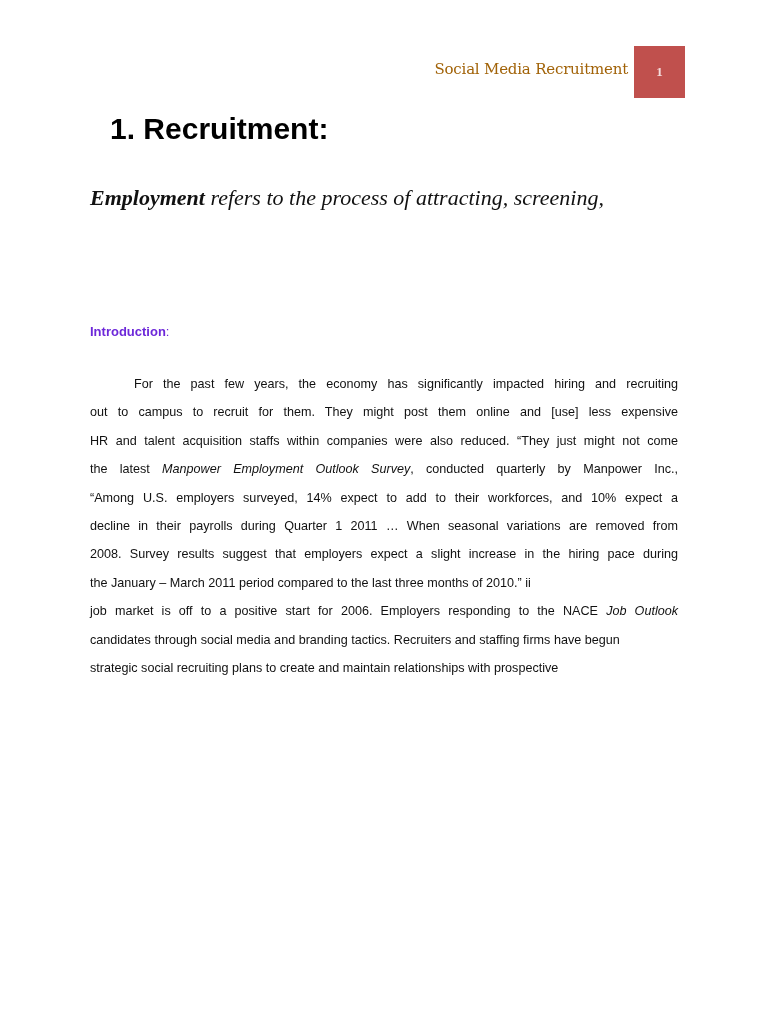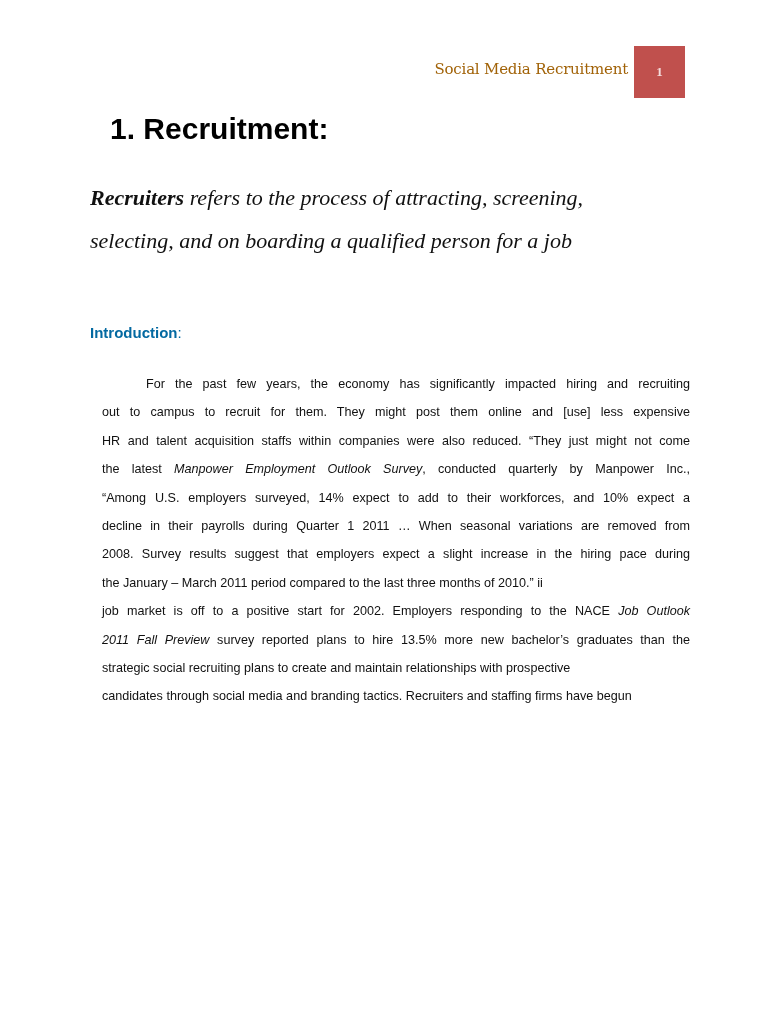--- a/index.html
+++ b/index.html
@@ -18,57 +18,55 @@
     position: absolute; left: 74px; top: 112px;
     font-family: "Liberation Sans", sans-serif; font-weight: bold; font-size: 30px; color: #000; margin-left: 36px;
   }
   .definition {
     position: absolute; left: 90px; top: 176px; width: 560px;
     font-family: "Liberation Serif", serif; font-style: italic; font-size: 22px; line-height: 43px; color: #111;
   }
   .definition b { font-weight: bold; }
   .h2 {
     position: absolute; left: 90px; top: 324px;
-    font-family: "Liberation Sans", sans-serif; font-weight: bold; font-size: 15px; color: #0369a1;
+    font-family: "Liberation Sans", sans-serif; font-weight: bold; font-size: 13px; color: #6d28d9;
   }
   .h2 .colon { font-weight: normal; }
   .body-text {
-    position: absolute; left: 102px; top: 370px; width: 588px;
+    position: absolute; left: 90px; top: 370px; width: 588px;
     font-family: "Liberation Sans", sans-serif; font-size: 12.6px; color: #111;
   }
   .line { height: 28.4px; line-height: 28.4px; white-space: nowrap; }
   .just { text-align: justify; text-align-last: justify; }
   .indent { padding-left: 44px; }
   em { font-style: italic; }
 </style>
 </head>
 <body>
 
 <div>
   <div class="header-title">Social Media Recruitment</div>
   <div class="page-badge">
     <span>1</span>
   </div>
 
   <div class="h1">1. Recruitment:</div>
 
   <div class="definition">
-    <div><b>Recruiters</b><span> refers to the process of attracting, screening,</span></div>
-    <div>selecting, and on boarding a qualified person for a job</div>
+    <div><b>Employment</b><span> refers to the process of attracting, screening,</span></div>
   </div>
 
   <div class="h2"><span>Introduction</span><span class="colon">:</span></div>
 
   <div class="body-text">
     <div class="line just indent">For the past few years, the economy has significantly impacted hiring and recruiting</div>
     <div class="line just">out to campus to recruit for them. They might post them online and [use] less expensive</div>
     <div class="line just">HR and talent acquisition staffs within companies were also reduced. “They just might not come</div>
     <div class="line just"><span>the latest </span><em>Manpower Employment Outlook Survey</em><span>, conducted quarterly by Manpower Inc.,</span></div>
     <div class="line just">“Among U.S. employers surveyed, 14% expect to add to their workforces, and 10% expect a</div>
     <div class="line just">decline in their payrolls during Quarter 1 2011 … When seasonal variations are removed from</div>
     <div class="line just">2008. Survey results suggest that employers expect a slight increase in the hiring pace during</div>
     <div class="line">the January – March 2011 period compared to the last three months of 2010.” ii</div>
-    <div class="line just"><span>job market is off to a positive start for 2002. Employers responding to the NACE </span><em>Job Outlook</em></div>
-    <div class="line just"><em>2011 Fall Preview</em><span> survey reported plans to hire 13.5% more new bachelor’s graduates than the</span></div>
+    <div class="line just"><span>job market is off to a positive start for 2006. Employers responding to the NACE </span><em>Job Outlook</em></div>
+    <div class="line">candidates through social media and branding tactics. Recruiters and staffing firms have begun</div>
     <div class="line">strategic social recruiting plans to create and maintain relationships with prospective</div>
-    <div class="line">candidates through social media and branding tactics. Recruiters and staffing firms have begun</div>
   </div>
 </div>
 
 </body></html>

